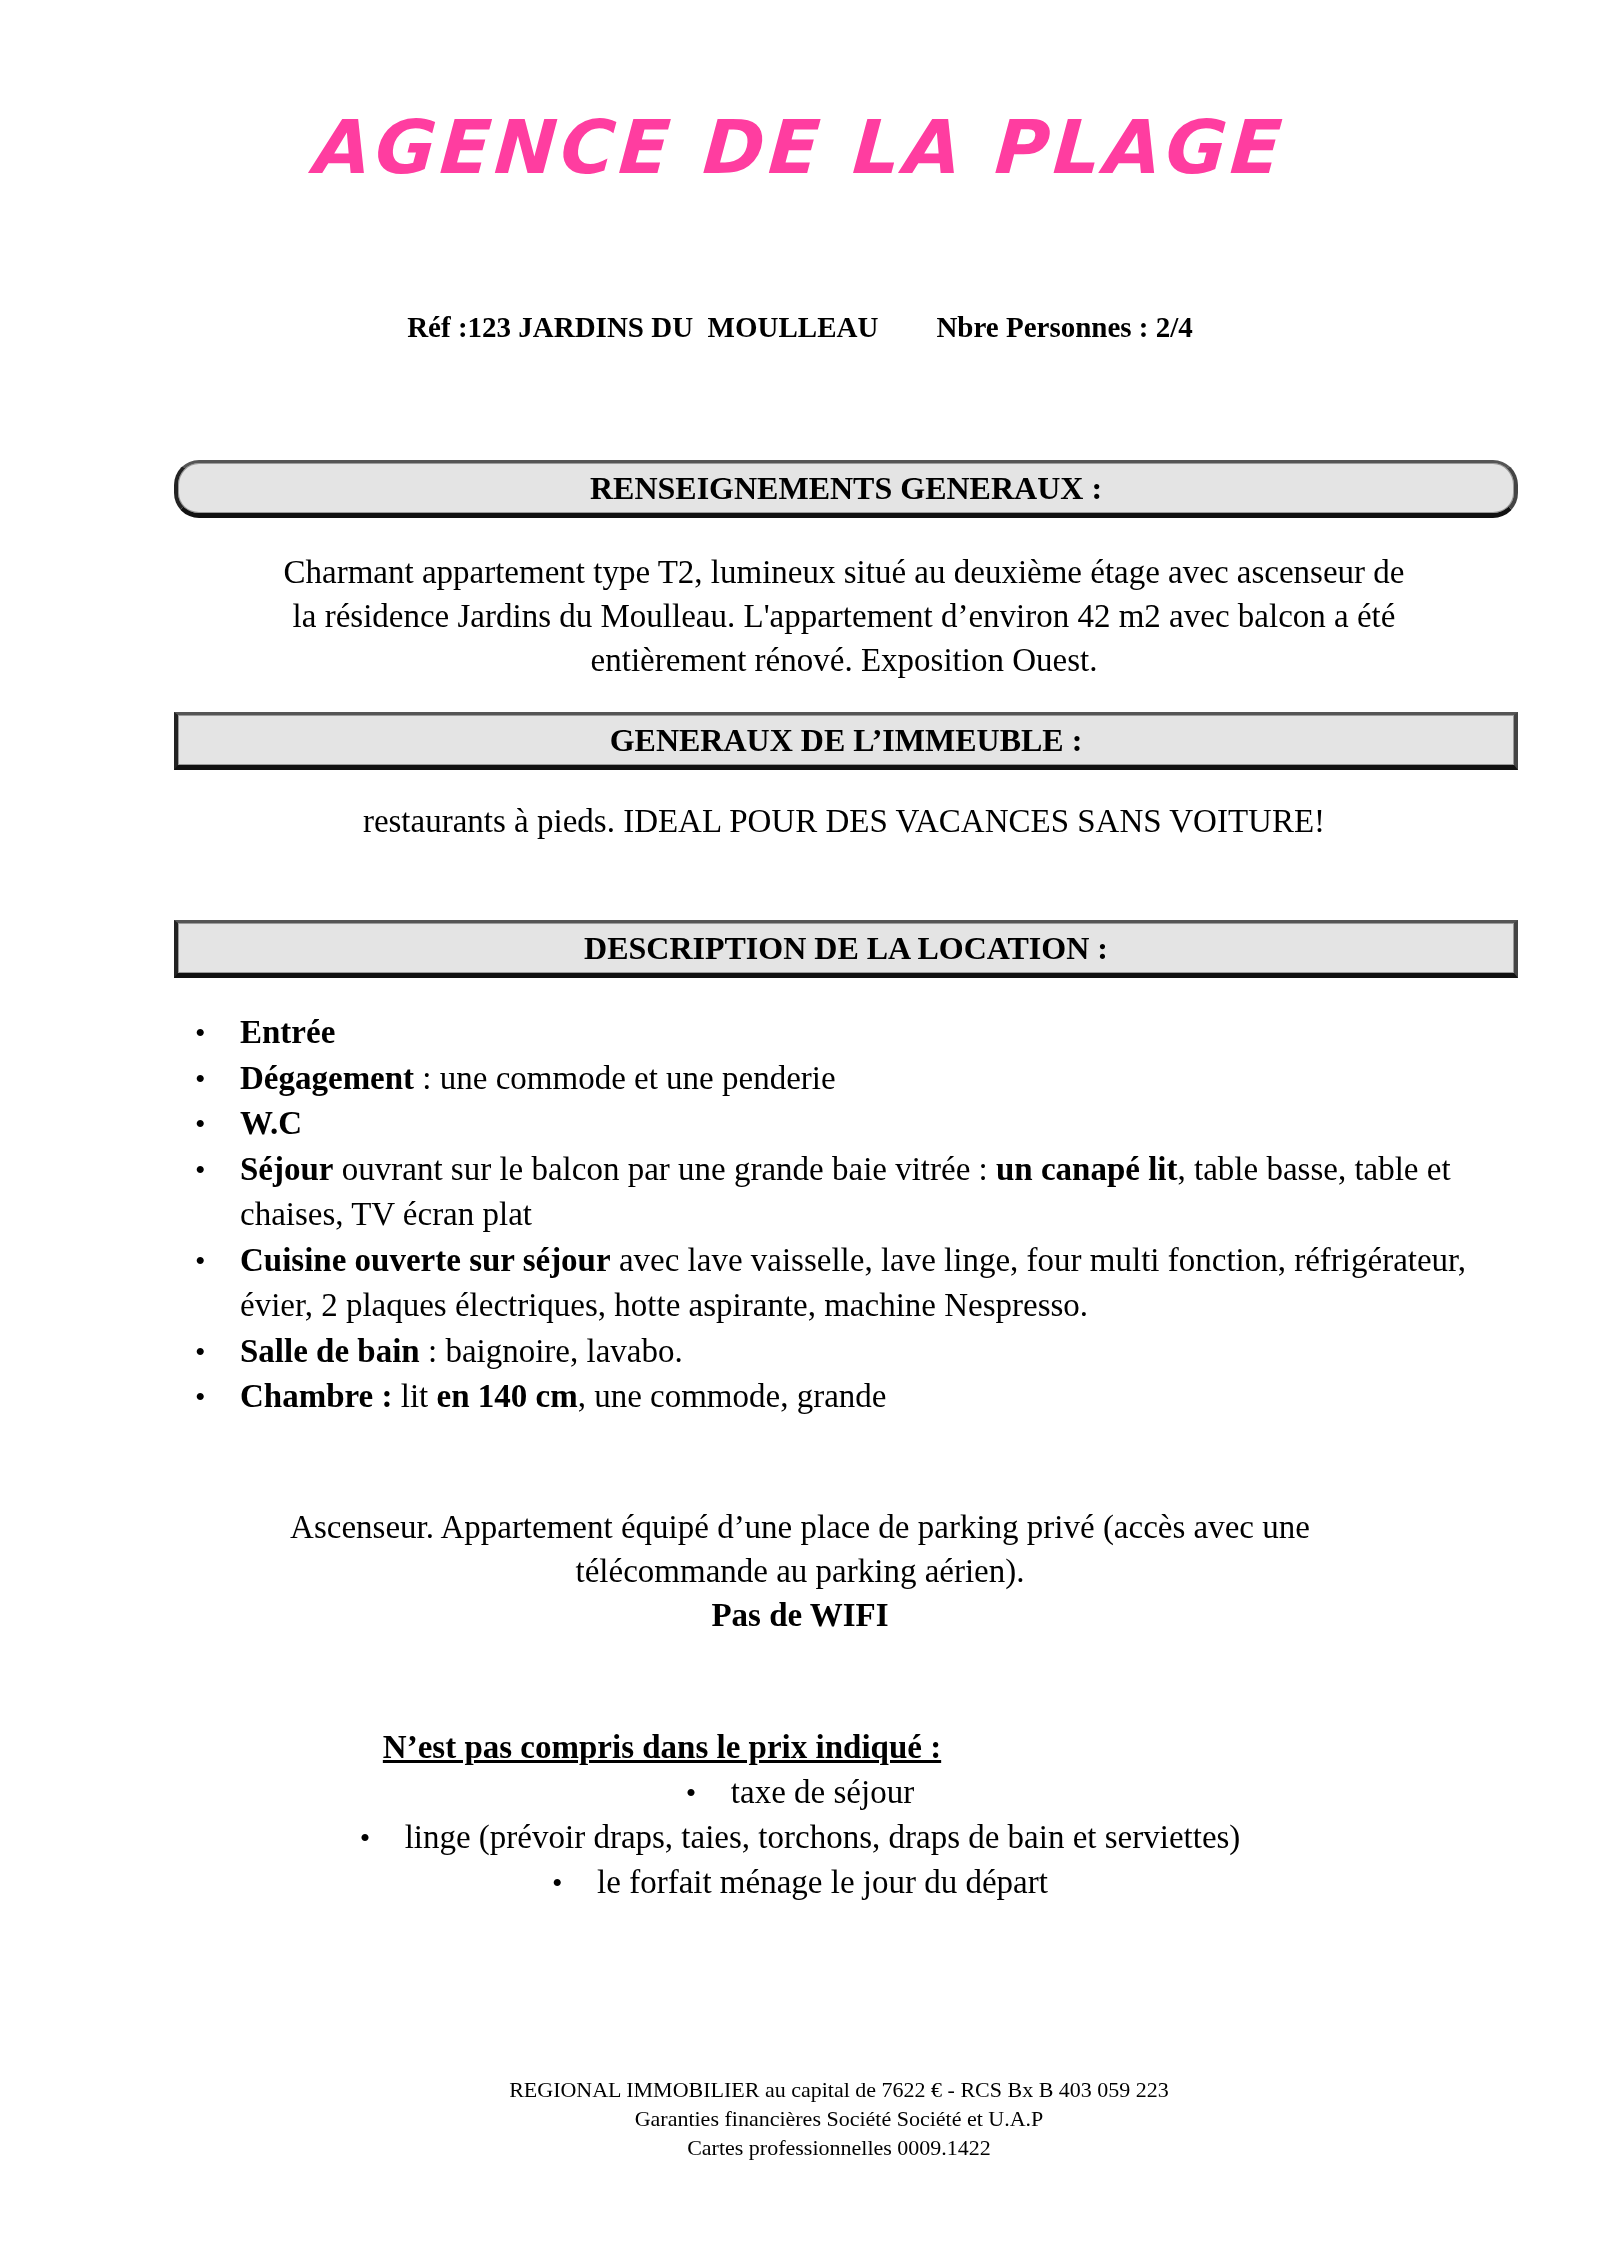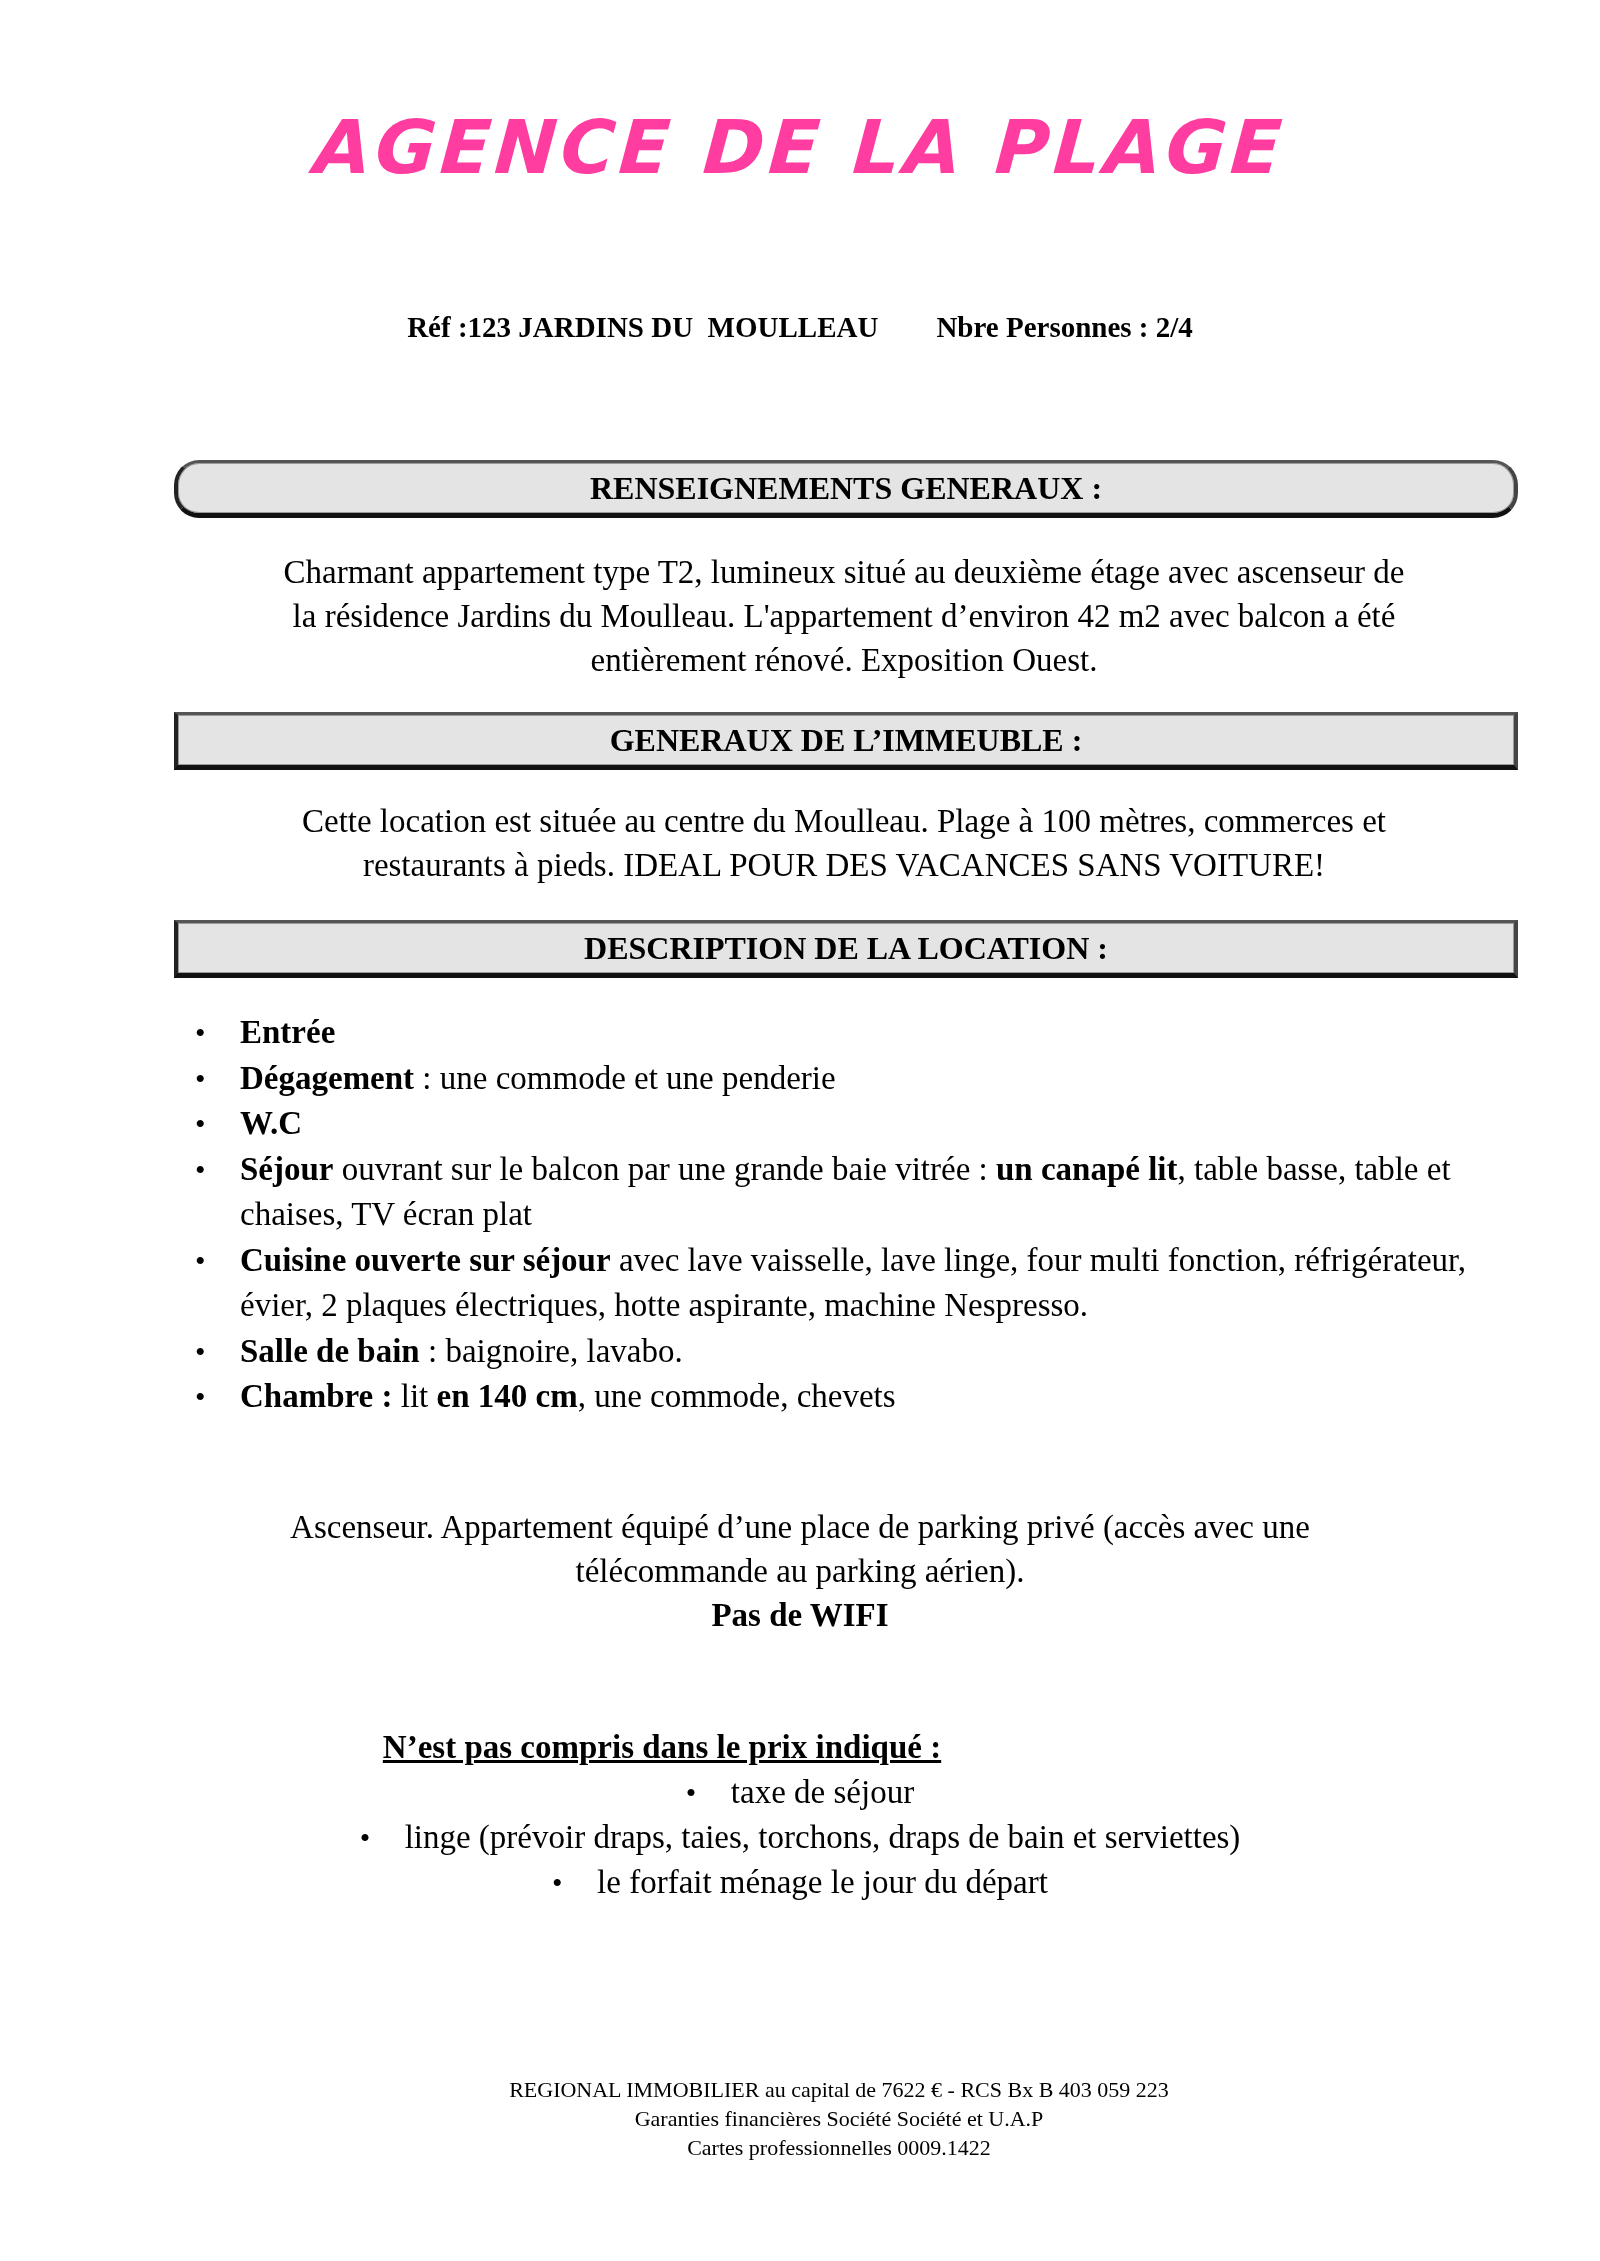--- a/index.html
+++ b/index.html
@@ -67,34 +67,33 @@
 
 <div class="abs hbox" style="top:460px;border-radius:25px;">RENSEIGNEMENTS GENERAUX :</div>
 <div class="abs para" style="top:550px;">
   <div>Charmant appartement type T2, lumineux situé au deuxième étage avec ascenseur de</div>
   <div>la résidence Jardins du Moulleau. L'appartement d’environ 42 m2 avec balcon a été</div>
   <div>entièrement rénové.  Exposition Ouest.</div>
 </div>
 
 <div class="abs hbox" style="top:712px;">GENERAUX DE L’IMMEUBLE :</div>
 <div class="abs para" style="top:799px;">
-  <div>Cette location est située au centre du Moulleau. Plage à 100 mètres, commerces et</div>
   <div>restaurants à pieds. IDEAL POUR DES VACANCES SANS VOITURE!</div>
 </div>
 
 <div class="abs hbox" style="top:920px;">DESCRIPTION DE LA LOCATION :</div>
 
 <ul class="abs list">
   <li><span class="bullet">•</span><b>Entrée</b><span></span></li>
   <li><span class="bullet">•</span><b>Dégagement</b><span> : une commode et une penderie</span></li>
   <li><span class="bullet">•</span><b>W.C</b><span></span></li>
   <li><span class="bullet">•</span><b>Séjour</b><span> ouvrant sur le balcon par une grande baie vitrée : </span><b>un canapé lit</b><span>, table basse, table et chaises, TV écran plat</span></li>
   <li><span class="bullet">•</span><b>Cuisine ouverte sur séjour</b><span> avec lave vaisselle, lave linge, four multi fonction, réfrigérateur, évier, 2 plaques électriques, hotte aspirante, machine Nespresso.</span></li>
   <li><span class="bullet">•</span><b>Salle de bain</b><span> : baignoire, lavabo.</span></li>
-  <li><span class="bullet">•</span><b>Chambre :</b><span> lit </span><b>en 140 cm</b><span>, une commode, chevets</span></li>
+  <li><span class="bullet">•</span><b>Chambre :</b><span> lit </span><b>en 140 cm</b><span>, une commode, grande</span></li>
 </ul>
 
 <div class="abs para" style="top:1505px; left:0; width:1600px;">
   <div>Ascenseur. Appartement équipé d’une place de parking privé (accès avec une</div>
   <div>télécommande au parking aérien).</div>
   <div style="font-weight:bold;">Pas de WIFI</div>
 </div>
 
 <div class="abs excl-title">N’est pas compris dans le prix indiqué :</div>
 <ul class="abs excl-list">

